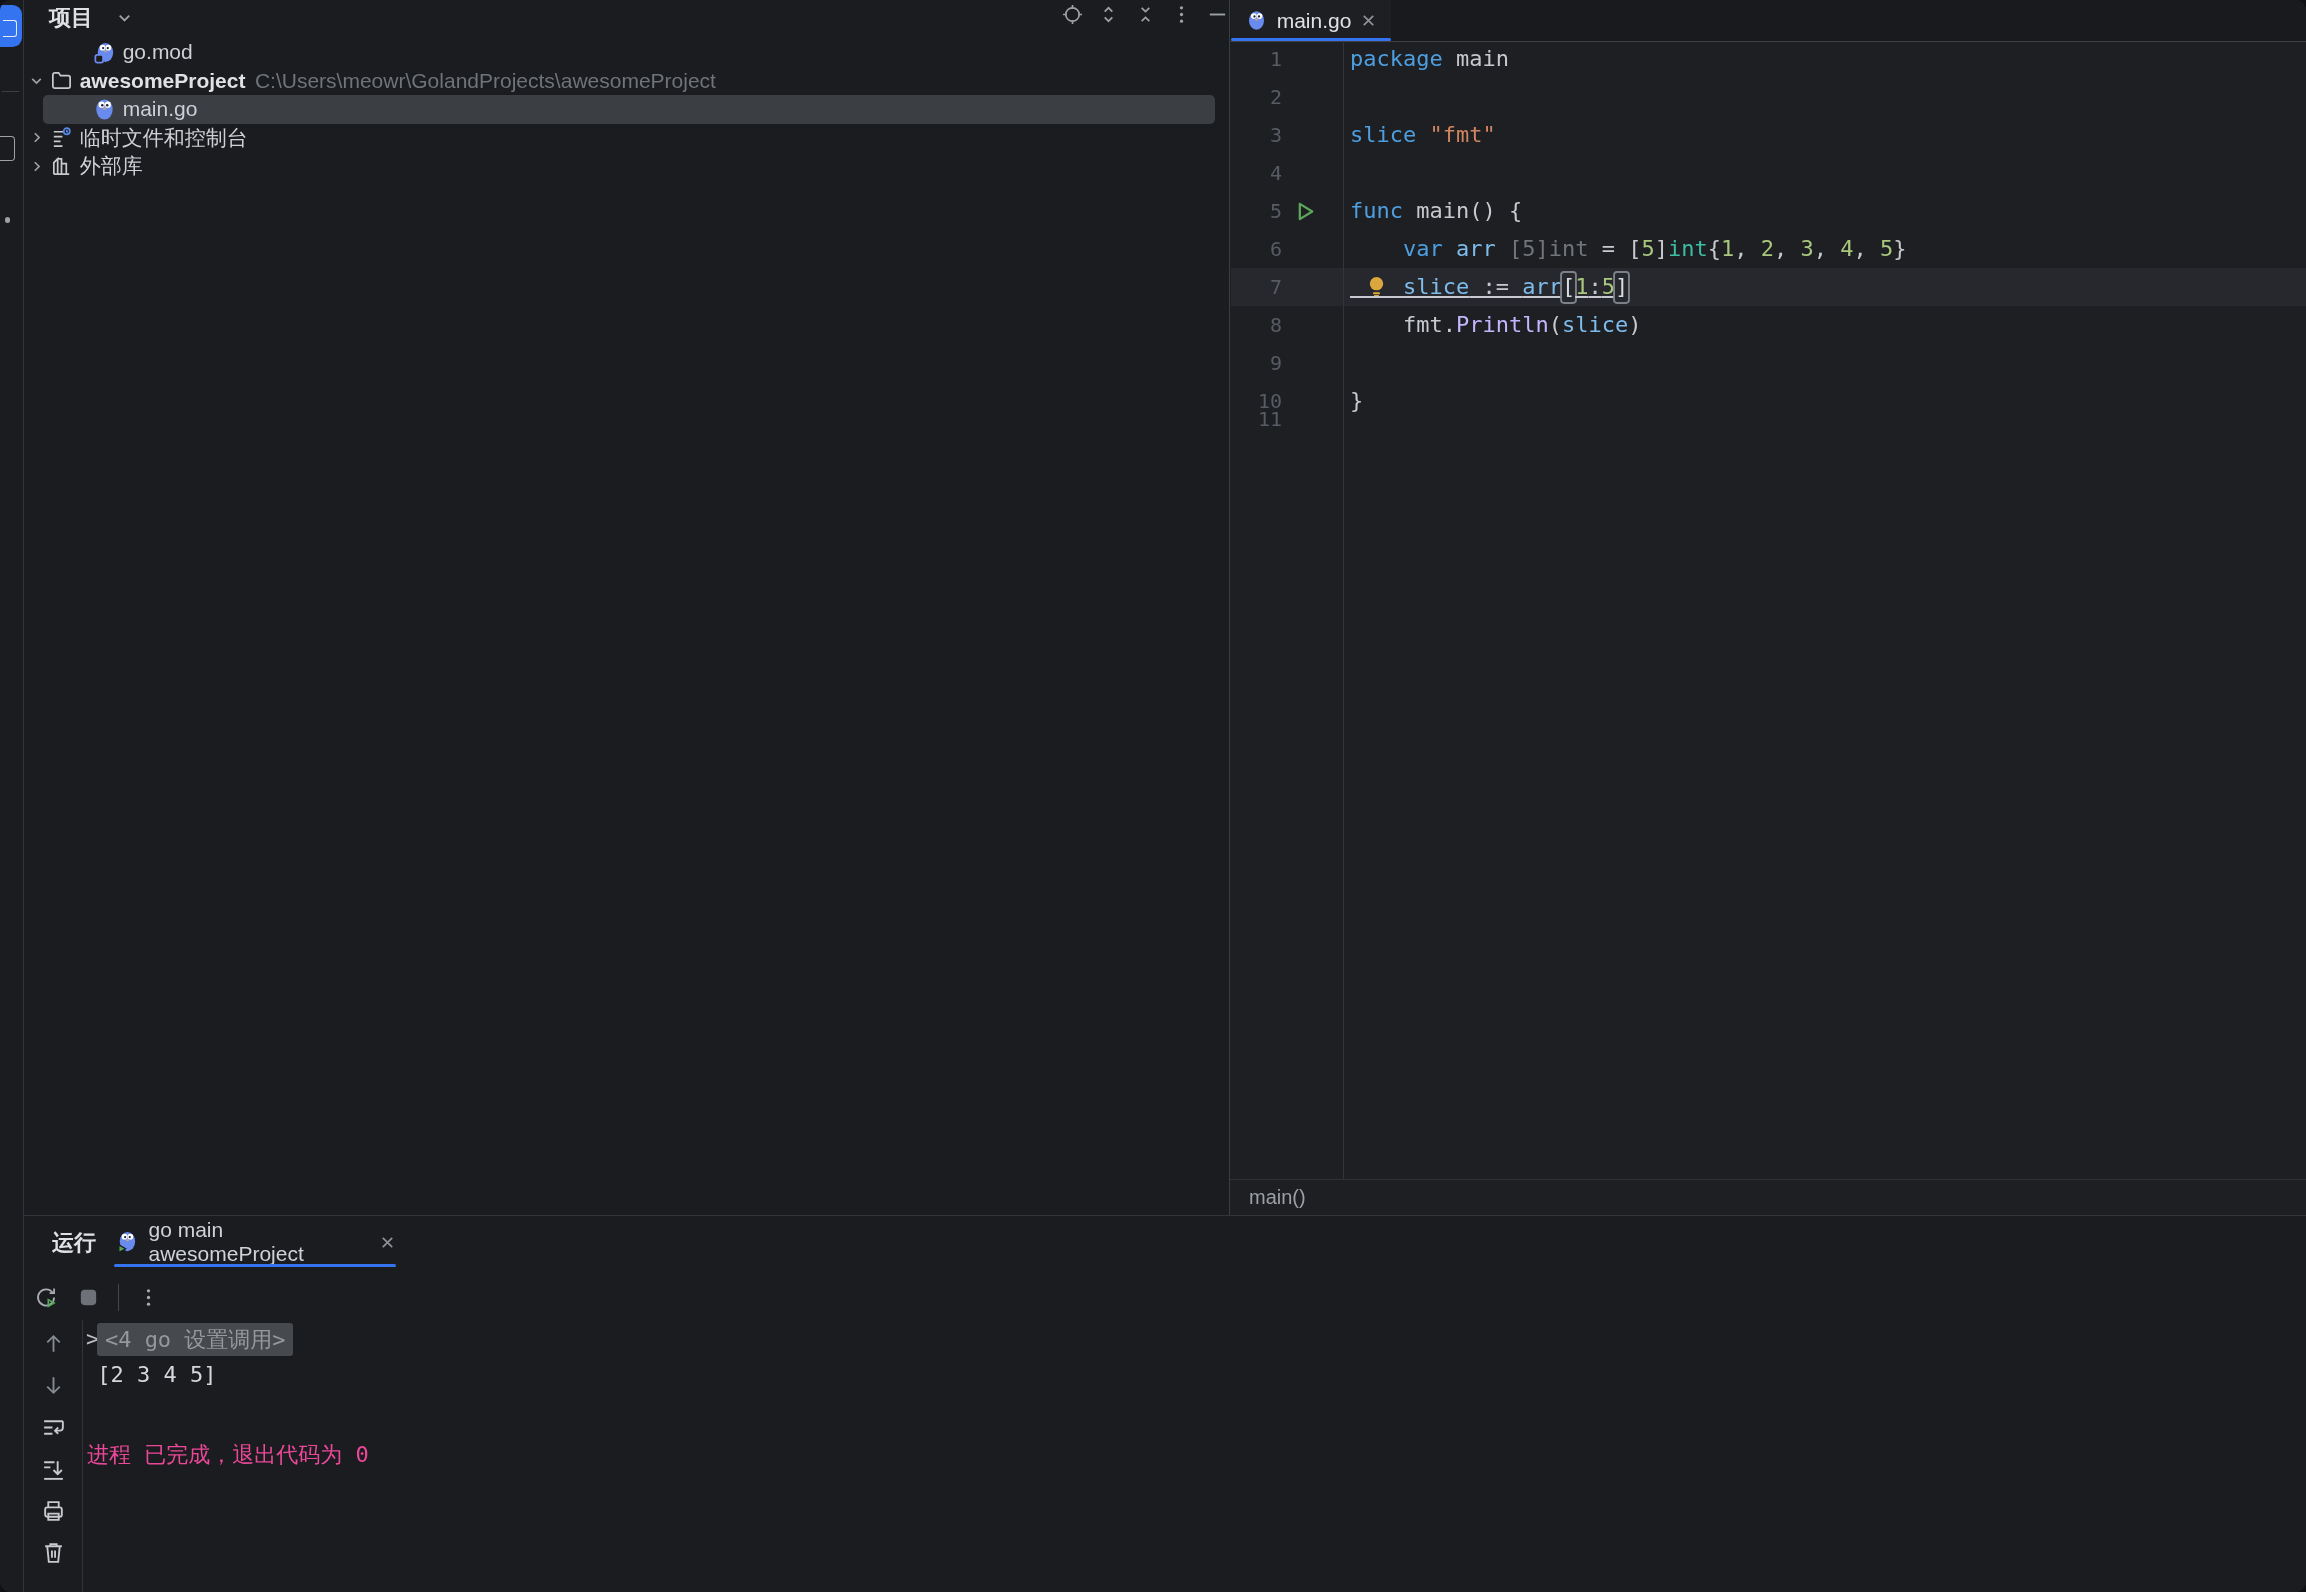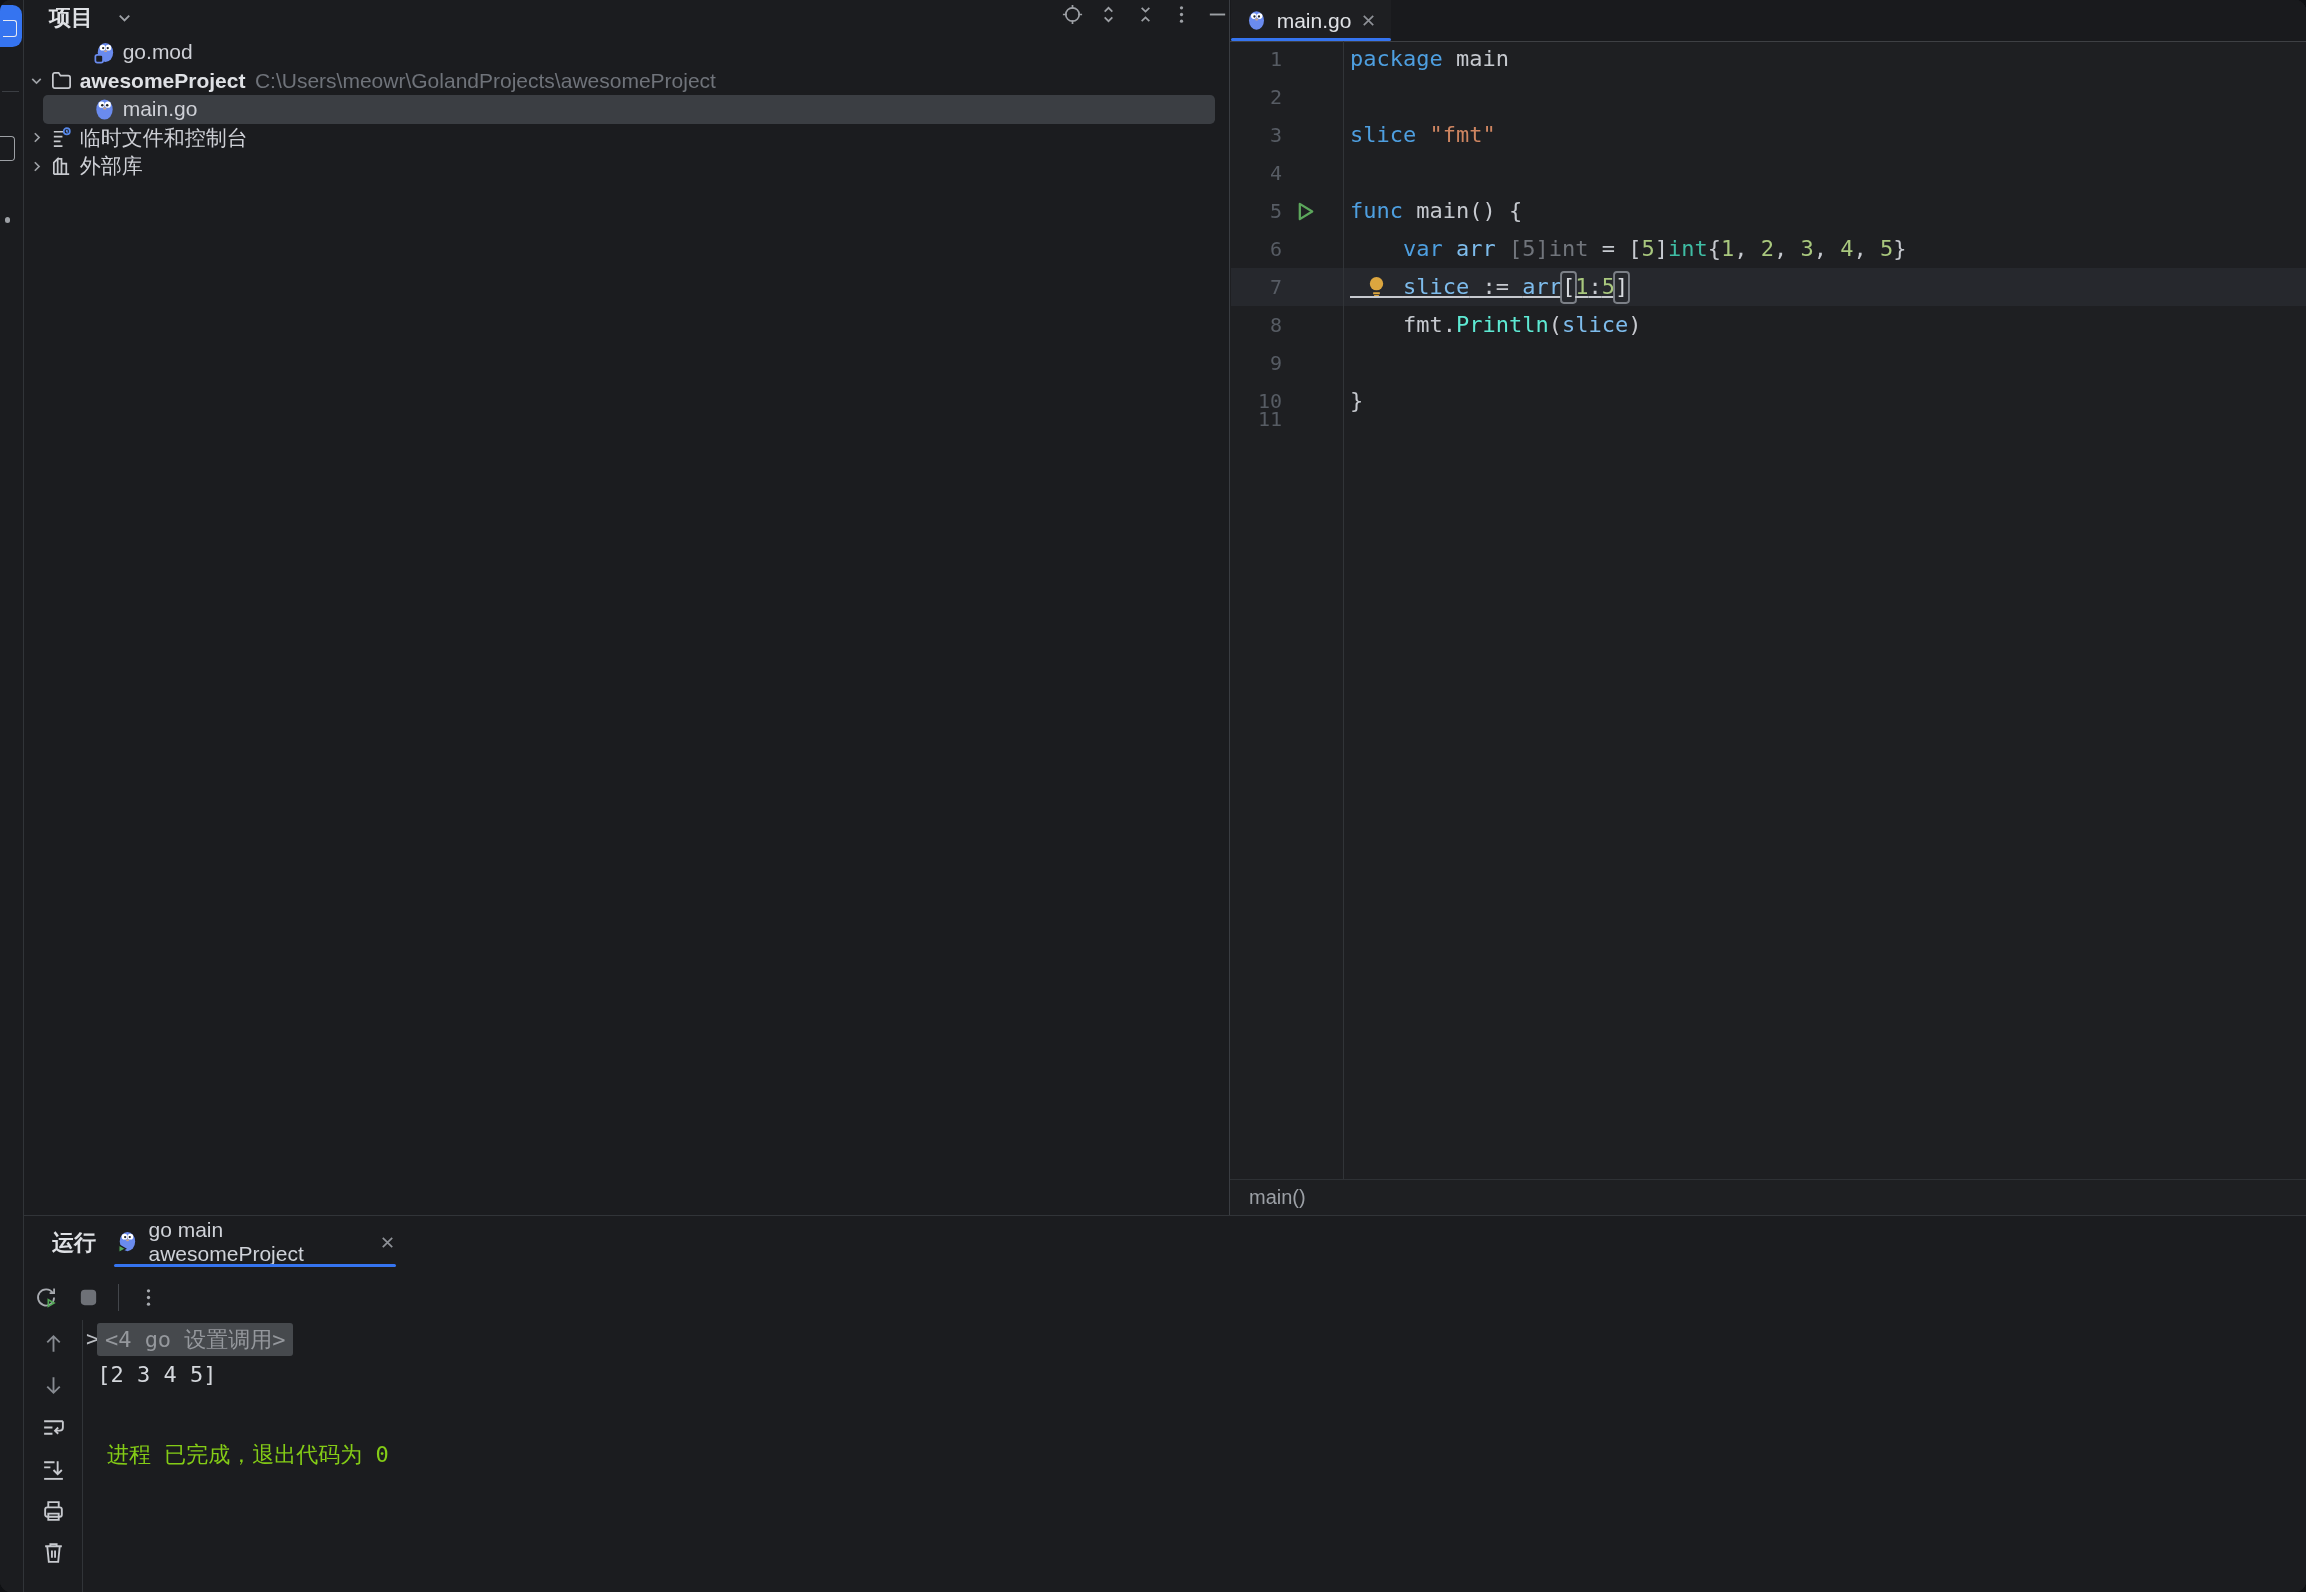--- a/index.html
+++ b/index.html
@@ -34,21 +34,21 @@
   .tab-underline{left:1231px;top:38px;width:160px;height:2.9px;background:#3574F0;border-radius:1.9px;}
   .tab-label{font-size:21px;color:#DFE1E5;}
   .gutter-border{left:1343px;top:41px;width:1px;height:1138px;background:#313438;}
   .codearea{left:1230px;top:41px;width:1077px;height:1138px;}
   .cur-line{left:1231px;top:268px;width:1076px;height:38px;background:#26282D;}
   .lnum{position:absolute;left:1236px;width:46px;height:38px;line-height:38px;text-align:right;
         font-family:"DejaVu Sans Mono",monospace;font-size:20px;color:#575C64;}
   .cline{position:absolute;left:1350px;height:38px;line-height:38px;white-space:pre;
          font-family:"DejaVu Sans Mono",monospace;font-size:22px;color:#C6C9CF;}
   .tk-kw{color:#4E9FE0}.tk-str{color:#CE8561}.tk-pl{color:#C6C9CF}.tk-gy{color:#71757C}
-  .tk-nm{color:#A9C87E}.tk-tp{color:#3FBDA4}.tk-fn{color:#5eead4}.tk-vr{color:#7EBCEC}
+  .tk-nm{color:#A9C87E}.tk-tp{color:#3FBDA4}.tk-fn{color:#c4b5fd}.tk-vr{color:#7EBCEC}
   .tk-br{color:#D8DBDF;box-shadow:0 0 0 1.9px #7C8087;border-radius:1.9px;display:inline-block;height:28.5px;line-height:28.5px;margin:0;}
   .gut-run{position:absolute;left:1295px;width:23px;height:38px;display:flex;align-items:center;justify-content:center;}
   .gut-bulb{position:absolute;left:1364px;width:25px;height:38px;display:flex;align-items:center;justify-content:center;}
   .breadcrumbs{left:1230px;top:1179px;width:1077px;height:34px;border-top:1px solid #2E3135;display:flex;align-items:center;}
   .bc-text{margin-left:19px;font-size:20px;color:#9CA0A6;}
   
   .bottom{left:24px;top:1215px;width:2283px;height:378px;background:#1B1C1F;border-top:1px solid #313438;}
   .run-label{left:52px;top:1228px;font-size:22px;font-weight:bold;color:#DFE1E5;}
   .btab{left:114px;top:1218px;width:282px;height:48px;display:flex;align-items:center;gap:9.5px;justify-content:center;}
   .btab-label{font-size:21px;color:#CFD2D8;}
@@ -56,21 +56,21 @@
   .runbar{left:34px;top:1276px;height:42px;display:flex;align-items:center;gap:17px;}
   .vsep{width:1px;height:27px;background:#43464B;}
   .con-gutter{left:24px;top:1320px;width:59px;height:272px;border-right:1px solid #313438;
               display:flex;flex-direction:column;align-items:center;gap:13.3px;padding-top:9.5px;box-sizing:border-box;}
   .con-gutter .icon-btn{width:28.5px;height:28.5px;}
   .console{left:84px;top:1320px;width:2223px;height:272px;font-family:"DejaVu Sans Mono",monospace;font-size:22px;}
   .con-prompt{position:absolute;left:1.9px;top:5.7px;color:#BBBEC3;}
   .fold{position:absolute;left:13.3px;top:2.9px;background:#46494D;color:#95989D;border-radius:2.9px;
         padding:2.9px 7.6px;line-height:27px;}
   .con-out{position:absolute;left:13.3px;top:42px;color:#D4D7DC;}
-  .con-exit{position:absolute;left:23px;top:120px;color:#84cc16;}
+  .con-exit{position:absolute;left:3px;top:120px;color:#ec4899;}
   svg{display:block;}
 </style>
 </head>
 <body>
 
 <div class="app">
 
   <div class="abs left-strip">
     <div class="abs tw-btn-active">
       <div class="abs tw-btn-glyph"></div>

